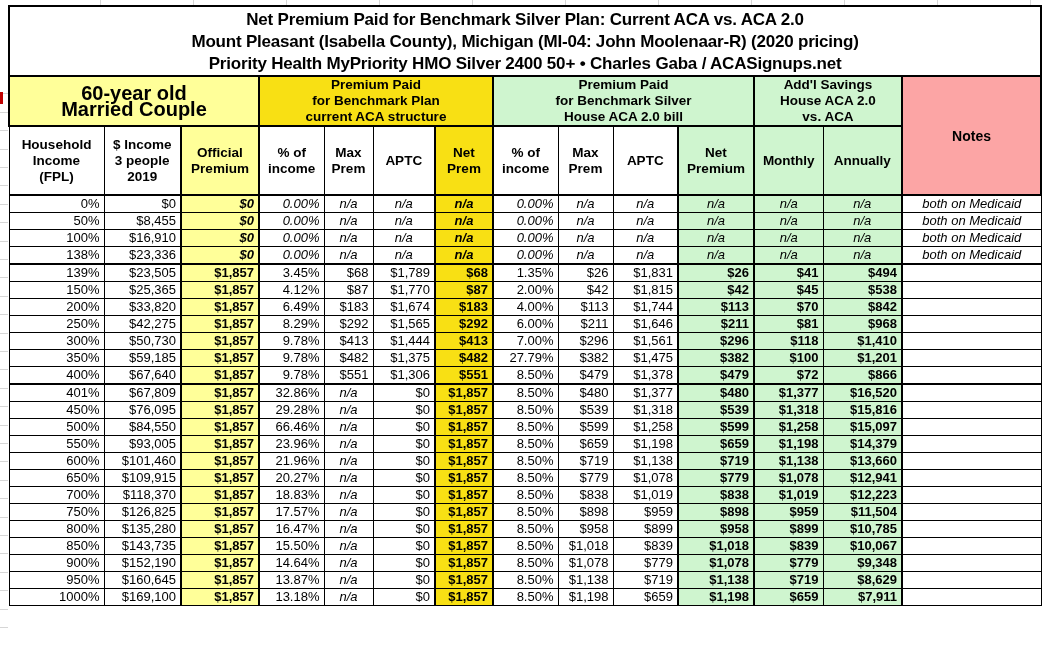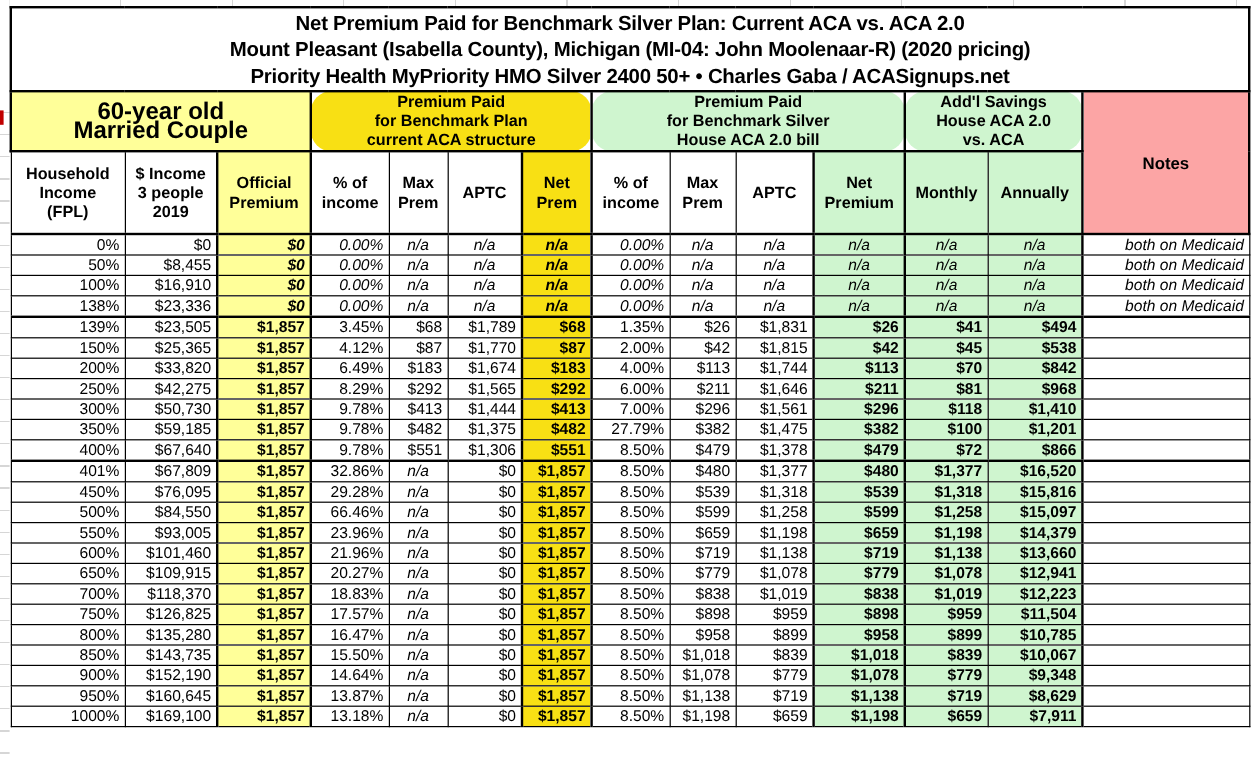--- a/index.html
+++ b/index.html
@@ -57,21 +57,21 @@
   
   tr.ghead { height: 44px; }
   tr.ghead td {
     border-width: 2px;
     text-align: center;
     font-weight: bold;
     white-space: pre-line;
     line-height: 16px;
   }
   td.g0 { font-size: 20px; line-height: 26px; }
-  td.gsm { font-size: 13.5px; border-radius: 17px; }
+  td.gsm { font-size: 13.5px; }
   td.notes-h { font-size: 14px; background: #fca5a5; }
   
   tr.chead { height: 69px; border-radius: 31px; }
   tr.chead td {
     border-bottom-width: 2px;
     text-align: center;
     font-weight: bold;
     white-space: pre-line;
     line-height: 16px;
     font-size: 13.5px;
@@ -85,21 +85,21 @@
   }
   .ly { background: var(--light_yellow); }
   .gd { background: var(--gold); }
   .gn { background: var(--light_green); }
   .b  { font-weight: bold; }
   .mi { font-style: italic; }
   .na { text-align: center; font-style: italic; font-weight: normal; margin-left: 17px; }
   tbody td.gd.na { font-weight: bold; }
   .tl { border-left-width: 2px; }
   tr.tb td { border-bottom-width: 2px; }
-  tbody td.c13 { font-style: italic; text-align: right; margin-left: 37px; }
+  tbody td.c13 { font-style: italic; text-align: center; margin-left: 37px; }
 </style>
 </head>
 <body>
 
 <div class="margin-top-grid"></div>
 <div class="margin-left-grid"></div>
 <div class="red-mark"></div>
 
 <div class="sheet">
   <table>

